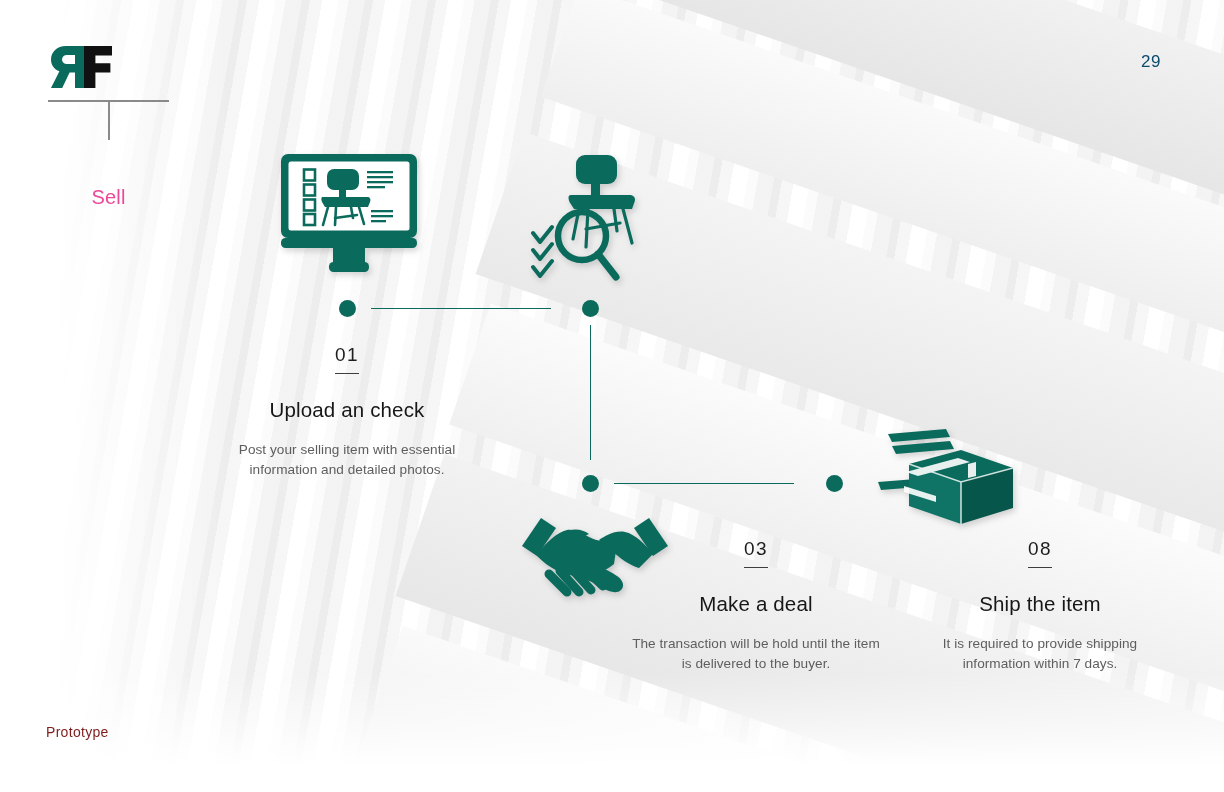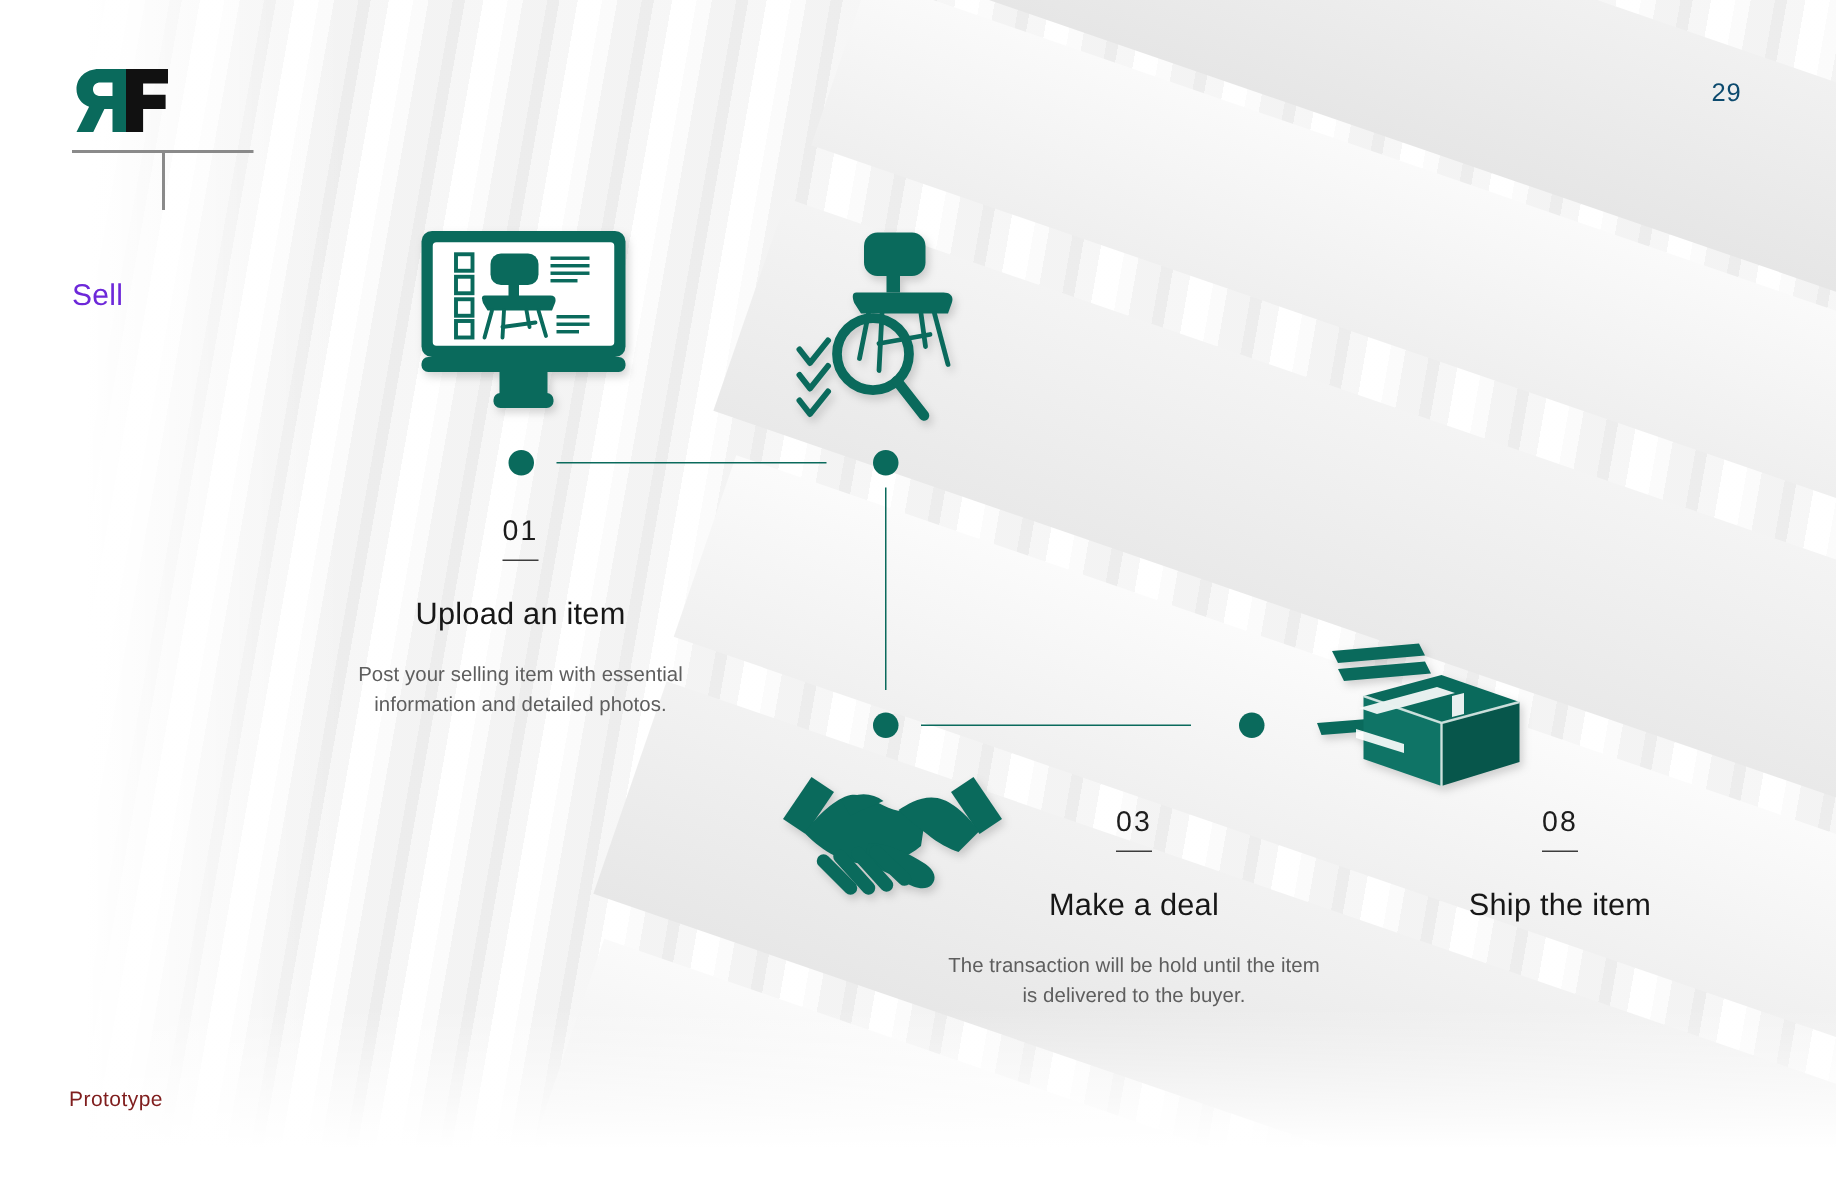--- a/index.html
+++ b/index.html
@@ -58,21 +58,21 @@
   #content { position:absolute; inset:0; z-index:5; }
 
   
   #logo-block { position:absolute; left:48px; top:44px; width:125px; }
   .logo-mark { position:relative; height:46px; width:70px; }
   .logo-mark svg { display:block; }
   .title-rule-h { position:absolute; left:0; top:56px; width:121px; height:2px; background:#8a8a8a; }
   .title-rule-v { position:absolute; left:60px; top:56px; width:2px; height:40px; background:#8a8a8a; }
   #section-title {
     position:absolute; left:0; top:142px; width:121px;
-    text-align:left; font-size:20px; color:#6d28d9; letter-spacing:.2px;
+    text-align:center; font-size:20px; color:#ec4899; letter-spacing:.2px;
   }
 
   
   #page-number {
     position:absolute; right:63px; top:52px;
     font-size:17px; color:#0c4a6e; letter-spacing:.5px;
   }
 
   
   #prototype-label {
@@ -288,29 +288,30 @@
 
       <g stroke="#e9f2f0" stroke-width="1.6" fill="none" opacity=".85">
         <path d="M33 40 L85 58 L137 44"></path>
         <path d="M85 58 L85 100"></path>
       </g>
     </svg>
   </div>
 
   <div class="step" id="step-01">
     <div><span class="step-num">01</span></div>
-    <div class="step-title">Upload an item</div>
+    <div class="step-title">Upload an check</div>
     <div class="step-desc">Post your selling item with essential information and detailed photos.</div>
   </div>
 
 
   <div class="step" id="step-03">
     <div><span class="step-num">03</span></div>
     <div class="step-title">Make a deal</div>
     <div class="step-desc">The transaction will be hold until the item is delivered to the buyer.</div>
   </div>
 
   <div class="step" id="step-04">
     <div><span class="step-num">08</span></div>
     <div class="step-title">Ship the item</div>
+    <div class="step-desc">It is required to provide shipping information within 7 days.</div>
   </div>
 
 </div>
 
 </body></html>

